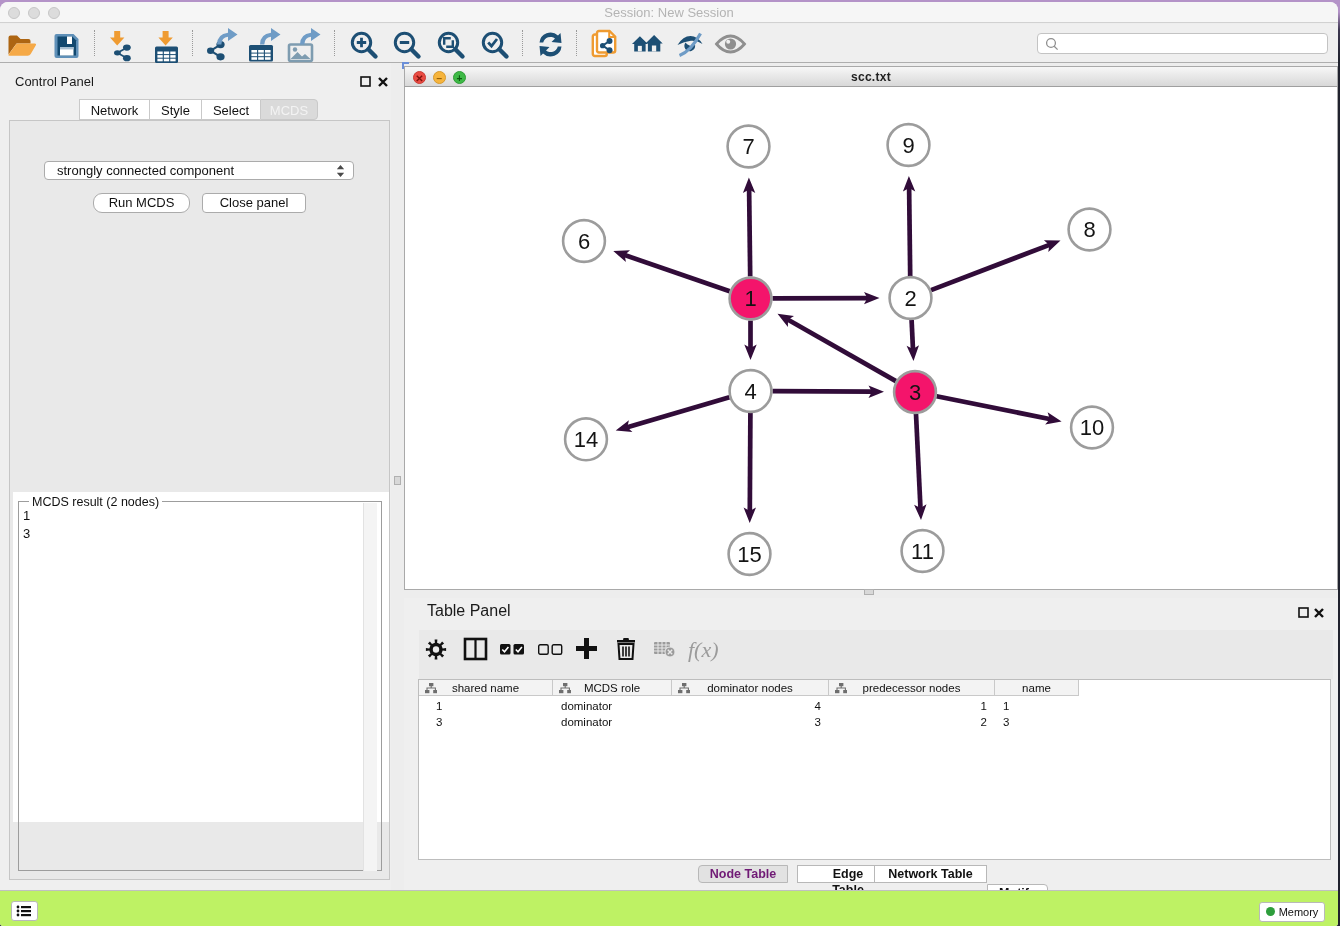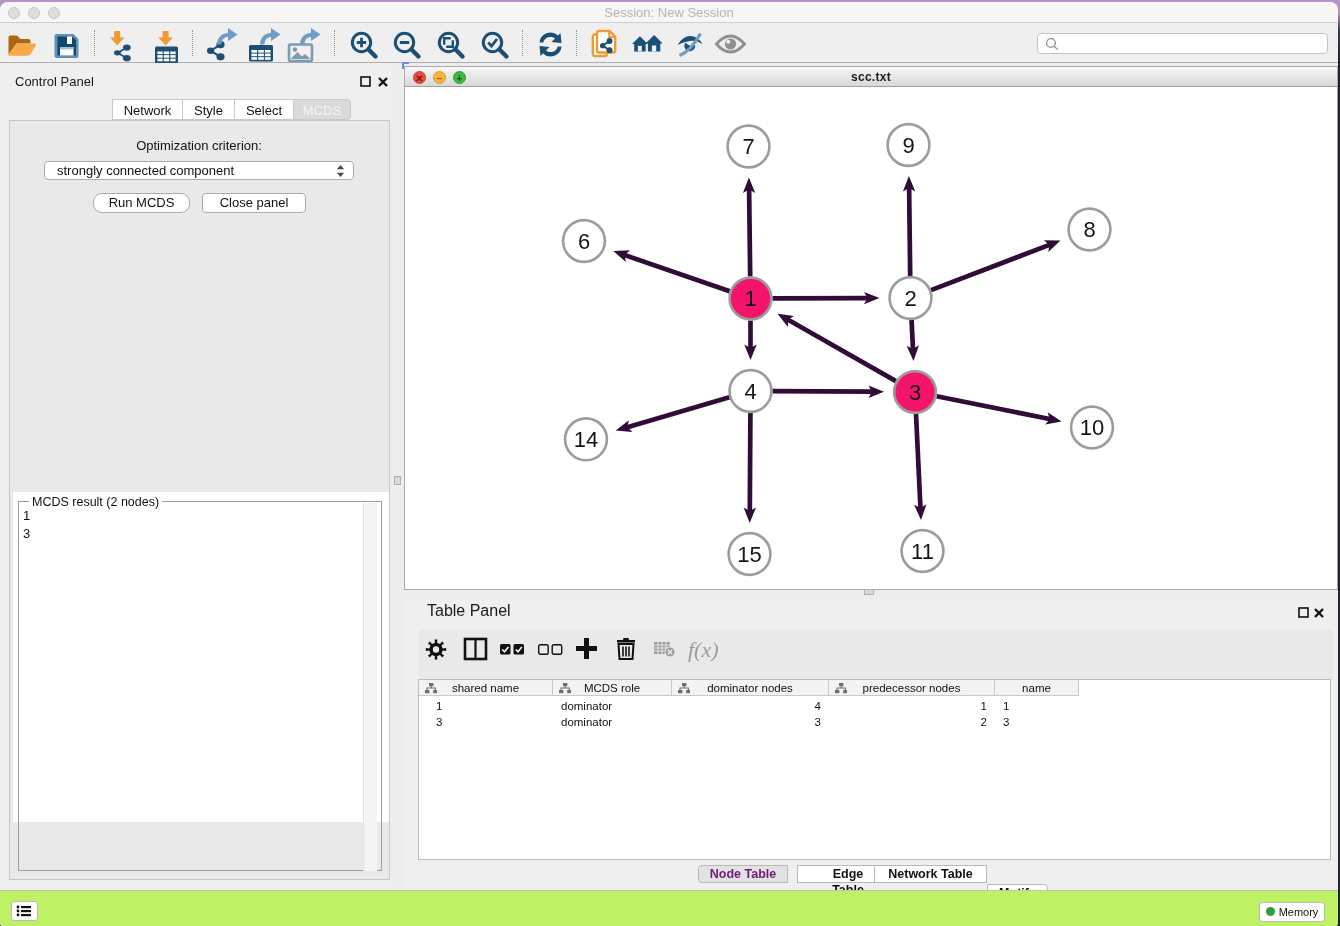--- a/index.html
+++ b/index.html
@@ -12,21 +12,21 @@
 #titlebar{left:0;top:0;width:1338px;height:21px;background:#f6f6f6;border-bottom:1px solid #d1d1d1;}
 .tl{top:5px;width:12px;height:12px;border-radius:50%;background:#dcdcdc;border:1px solid #c6c6c6;}
 #title{width:100%;text-align:center;top:3px;font-size:13px;color:#b4b4b4;}
 
 #toolbar{left:0;top:22px;width:1338px;height:39px;background:#efefef;border-bottom:1px solid #aeaeae;}
 .sep{top:6px;width:1px;height:26px;border-left:1px dotted #9a9a9a;}
 #search{left:1037px;top:9px;width:291px;height:21px;background:#fff;border:1px solid #c3c3c3;border-radius:4px;}
 
 #cpanel{left:0;top:61px;width:391px;height:827px;background:#efefef;}
 #cp-head{left:15px;top:11px;font-size:13px;color:#1a1a1a;}
-#cp-tabs{top:36px;left:79px;height:25px;margin-left:33px;}
+#cp-tabs{top:36px;left:79px;height:25px;}
 .cptab{float:left;height:21px;font-size:13px;text-align:center;line-height:21px;background:#fff;border:1px solid #c9c9c9;border-right:none;color:#111;}
 #cp-content{left:9px;top:57px;width:381px;height:760px;background:#e9e9e9;border:1px solid #c6c6c6;}
 #optlabel{width:100%;text-align:center;text-indent:7px;top:75px;font-size:13px;color:#111;}
 #dropdown{left:44px;top:98px;width:310px;height:19px;background:#fff;border:1px solid #ababab;border-radius:4px;font-size:13px;line-height:17px;padding-left:12px;color:#111;}
 .btn{height:20px;background:#fff;border:1px solid #ababab;border-radius:4px;font-size:13px;text-align:center;line-height:18px;color:#111;}
 #whitepanel{left:13px;top:429px;width:376px;height:330px;background:#fff;}
 #groupbox{left:5px;top:9px;width:364px;height:370px;border:1px solid #9d9d9d;}
 #gb-label{left:10px;top:-7px;background:#fff;padding:0 3px;font-size:12.5px;color:#111;}
 #gb-scroll{right:4px;top:1px;width:14px;height:368px;background:#f4f4f4;border-left:1px solid #e2e2e2;}
 
@@ -214,21 +214,20 @@
       <rect x="1" y="1" width="9" height="9" fill="none" stroke="#111" stroke-width="1.6"></rect>
       <path d="M19 2 L27 10 M27 2 L19 10" stroke="#111" stroke-width="2.4"></path>
     </svg>
     <div class="abs" id="cp-tabs">
       <div class="cptab" style="width:70px;">Network</div>
       <div class="cptab" style="width:52px;">Style</div>
       <div class="cptab" style="width:59px;">Select</div>
       <div class="cptab" style="width:58px;background:#dadada;color:#f3f3f3;border-right:1px solid #c9c9c9;border-radius:0 4px 4px 0;">MCDS</div>
     </div>
     <div class="abs" id="cp-content"></div>
-    <div class="abs" id="optlabel">Optimization criterion:</div>
     <div class="abs" id="dropdown">strongly connected component
       <svg width="11" height="16" style="position:absolute;right:7px;top:1px;" viewBox="0 0 11 16">
           <path d="M1.8 6.2 L5.5 2 L9.2 6.2 Z M1.8 9.8 L5.5 14 L9.2 9.8 Z" fill="#4a4a4a"></path>
         </svg>
     </div>
     <div class="abs btn" style="left:93px;top:130px;width:97px;border-radius:9px;">Run MCDS</div>
     <div class="abs btn" style="left:202px;top:130px;width:104px;">Close panel</div>
     <div class="abs" id="whitepanel">
       <div class="abs" id="groupbox">
         <div class="abs" id="gb-label">MCDS result (2 nodes)</div>

